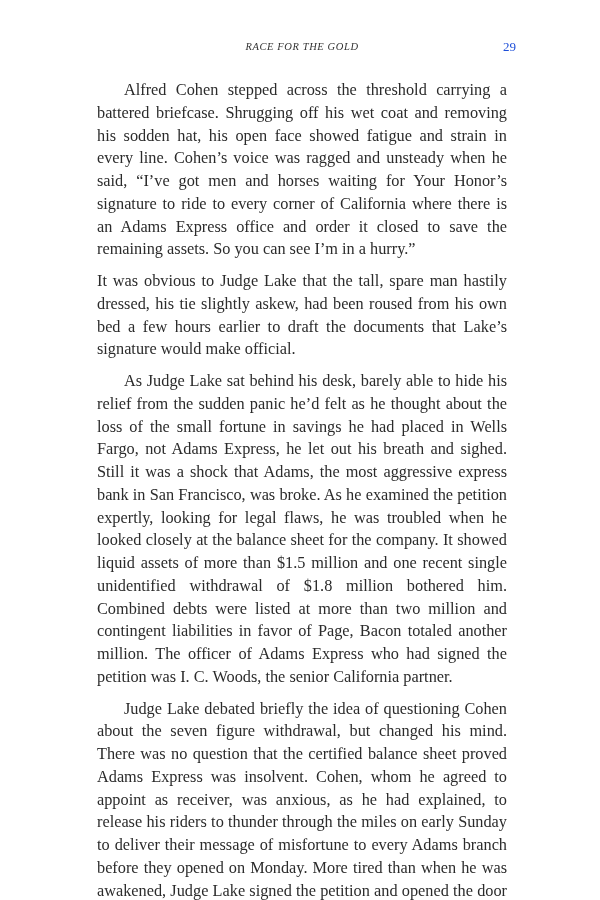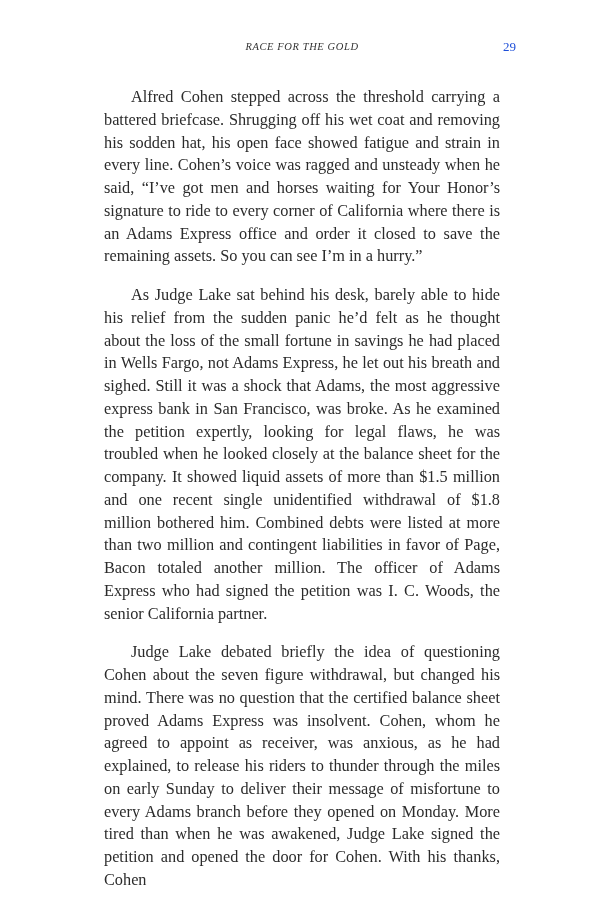--- a/index.html
+++ b/index.html
@@ -45,32 +45,33 @@
     position: absolute;
     top: 70px;
     left: 88px;
     width: 428px;
     font-size: 16.3px;
     line-height: 22.75px;
     text-align: justify;
     hyphens: none;
   }
   .body-text p {
-    margin: 16px;
+    margin: 9px;
     text-indent: 27px;
   }
   .body-text p.no-indent {
     text-indent: 0;
   }
 </style>
 </head>
 <body>
 
 <header class="running-head">
   <div class="running-title">RACE FOR THE GOLD</div>
   <div class="page-number">29</div>
 </header>
 
 <main class="body-text">
   <p>Alfred Cohen stepped across the threshold carrying a battered briefcase. Shrugging off his wet coat and removing his sodden hat, his open face showed fatigue and strain in every line. Cohen’s voice was ragged and unsteady when he said, “I’ve got men and horses waiting for Your Honor’s signature to ride to every corner of California where there is an Adams Express office and order it closed to save the remaining assets. So you can see I’m in a hurry.”</p>
+  <p class="no-indent">It was obvious to Judge Lake that the tall, spare man hastily dressed, his tie slightly askew, had been roused from his own bed a few hours earlier to draft the documents that Lake’s signature would make official.</p>
   <p>As Judge Lake sat behind his desk, barely able to hide his relief from the sudden panic he’d felt as he thought about the loss of the small fortune in savings he had placed in Wells Fargo, not Adams Express, he let out his breath and sighed. Still it was a shock that Adams, the most aggressive express bank in San Francisco, was broke. As he examined the petition expertly, looking for legal flaws, he was troubled when he looked closely at the balance sheet for the company. It showed liquid assets of more than $1.5 million and one recent single unidentified withdrawal of $1.8 million bothered him. Combined debts were listed at more than two million and contingent liabilities in favor of Page, Bacon totaled another million. The officer of Adams Express who had signed the petition was I. C. Woods, the senior California partner.</p>
   <p>Judge Lake debated briefly the idea of questioning Cohen about the seven figure withdrawal, but changed his mind. There was no question that the certified balance sheet proved Adams Express was insolvent. Cohen, whom he agreed to appoint as receiver, was anxious, as he had explained, to release his riders to thunder through the miles on early Sunday to deliver their message of misfortune to every Adams branch before they opened on Monday. More tired than when he was awakened, Judge Lake signed the petition and opened the door for Cohen. With his thanks, Cohen</p>
 </main>
 
 </body></html>

